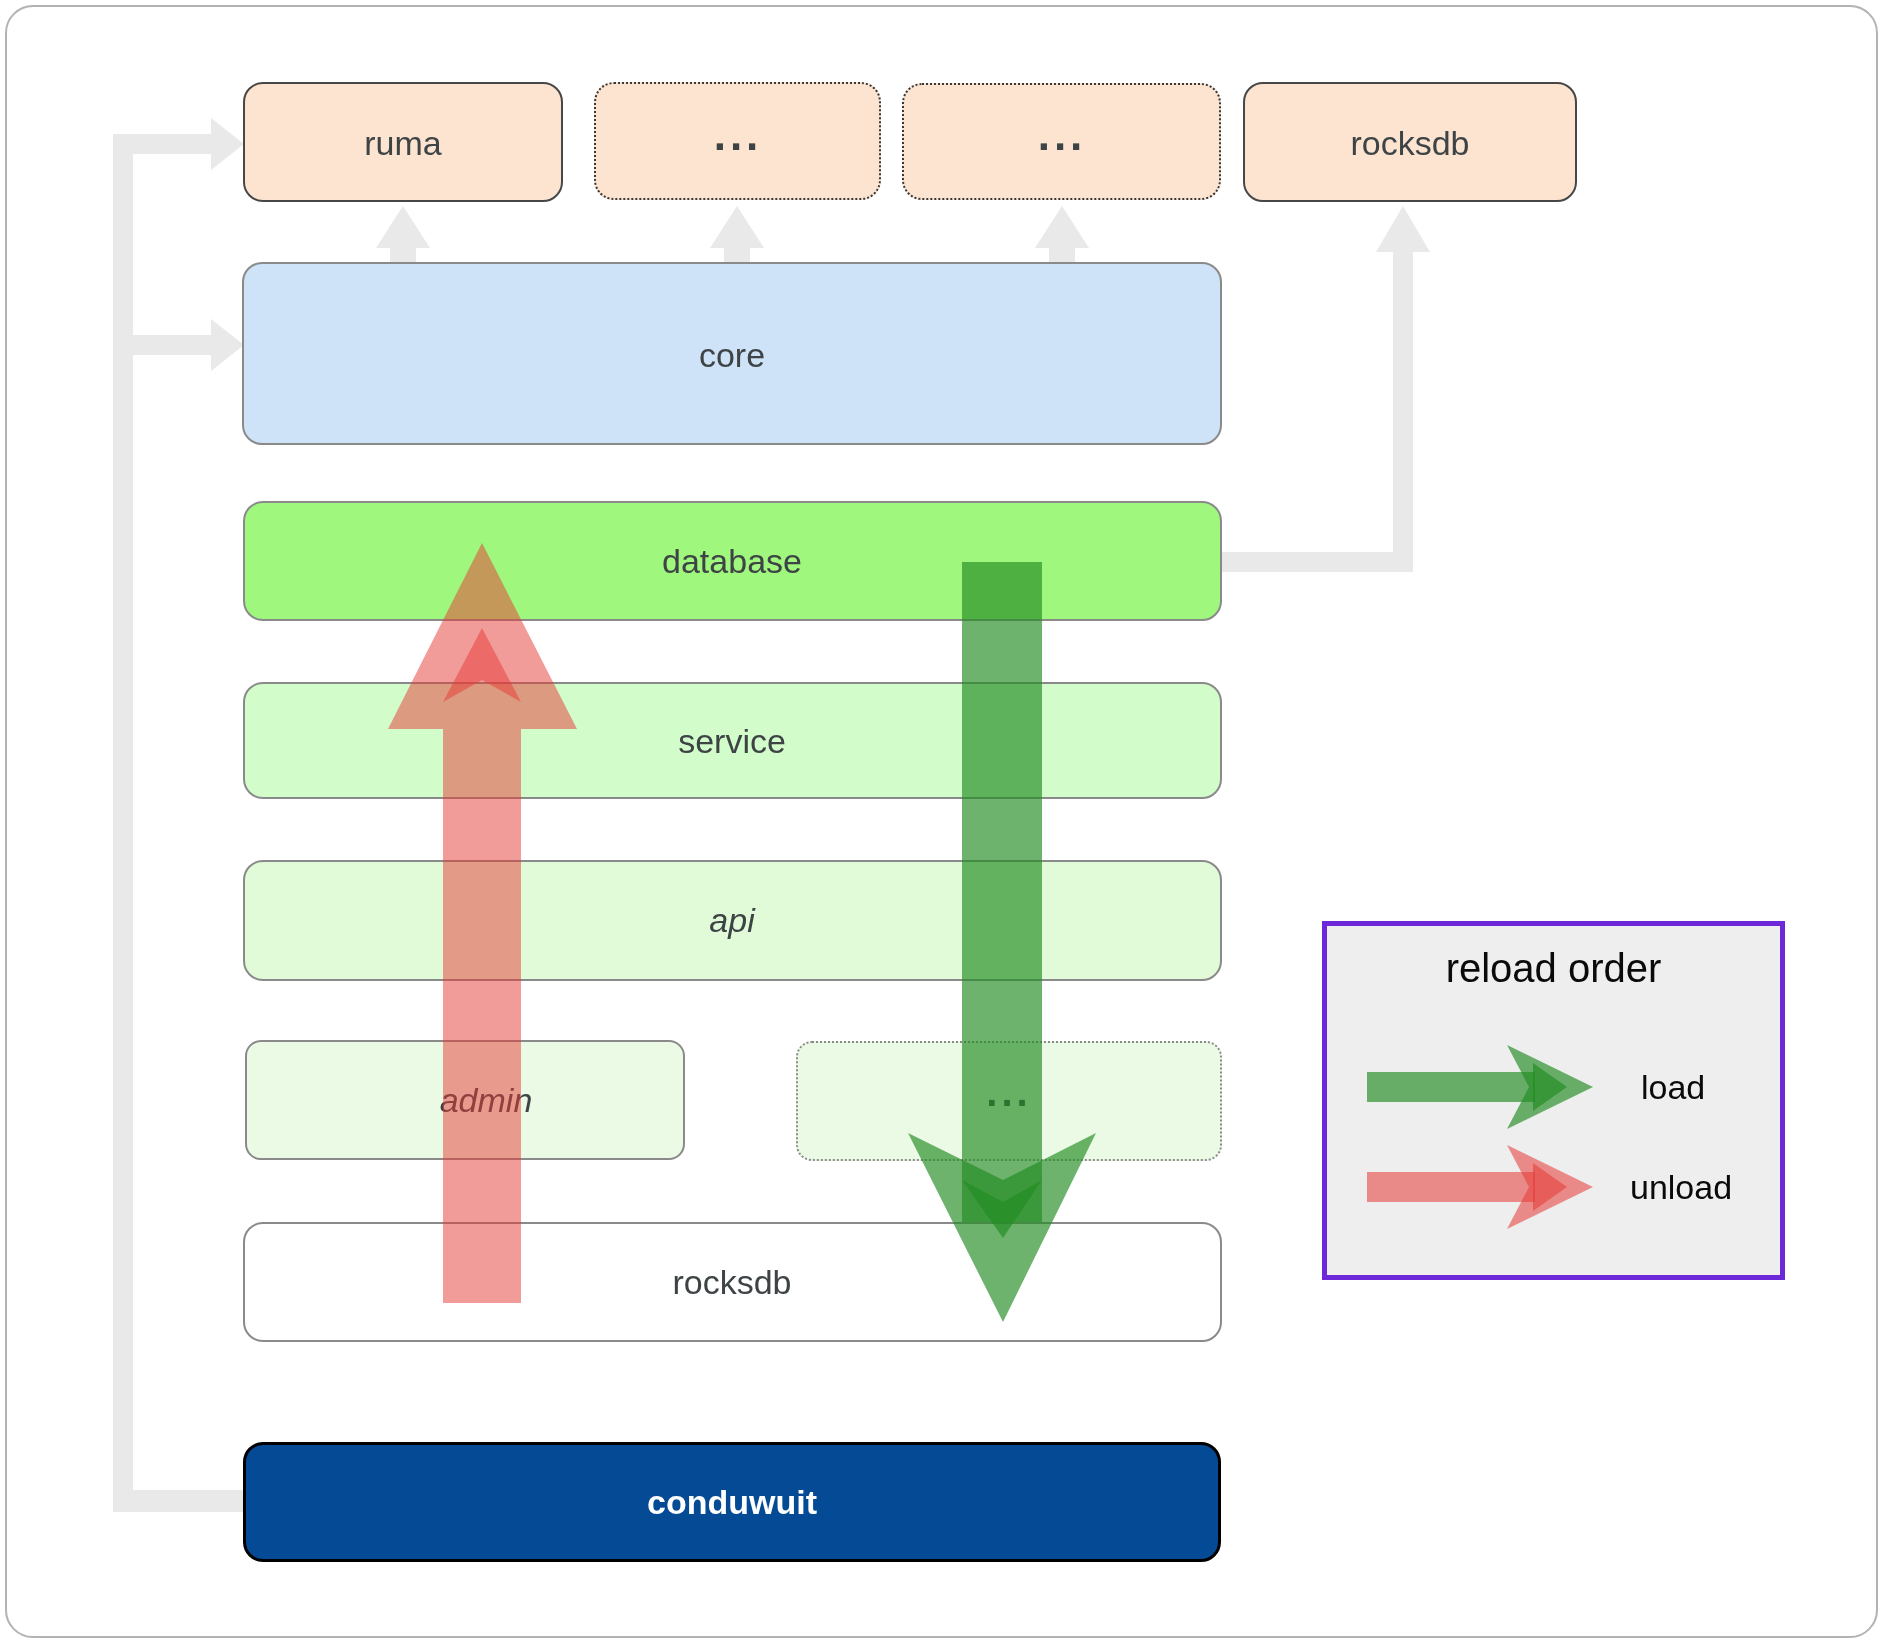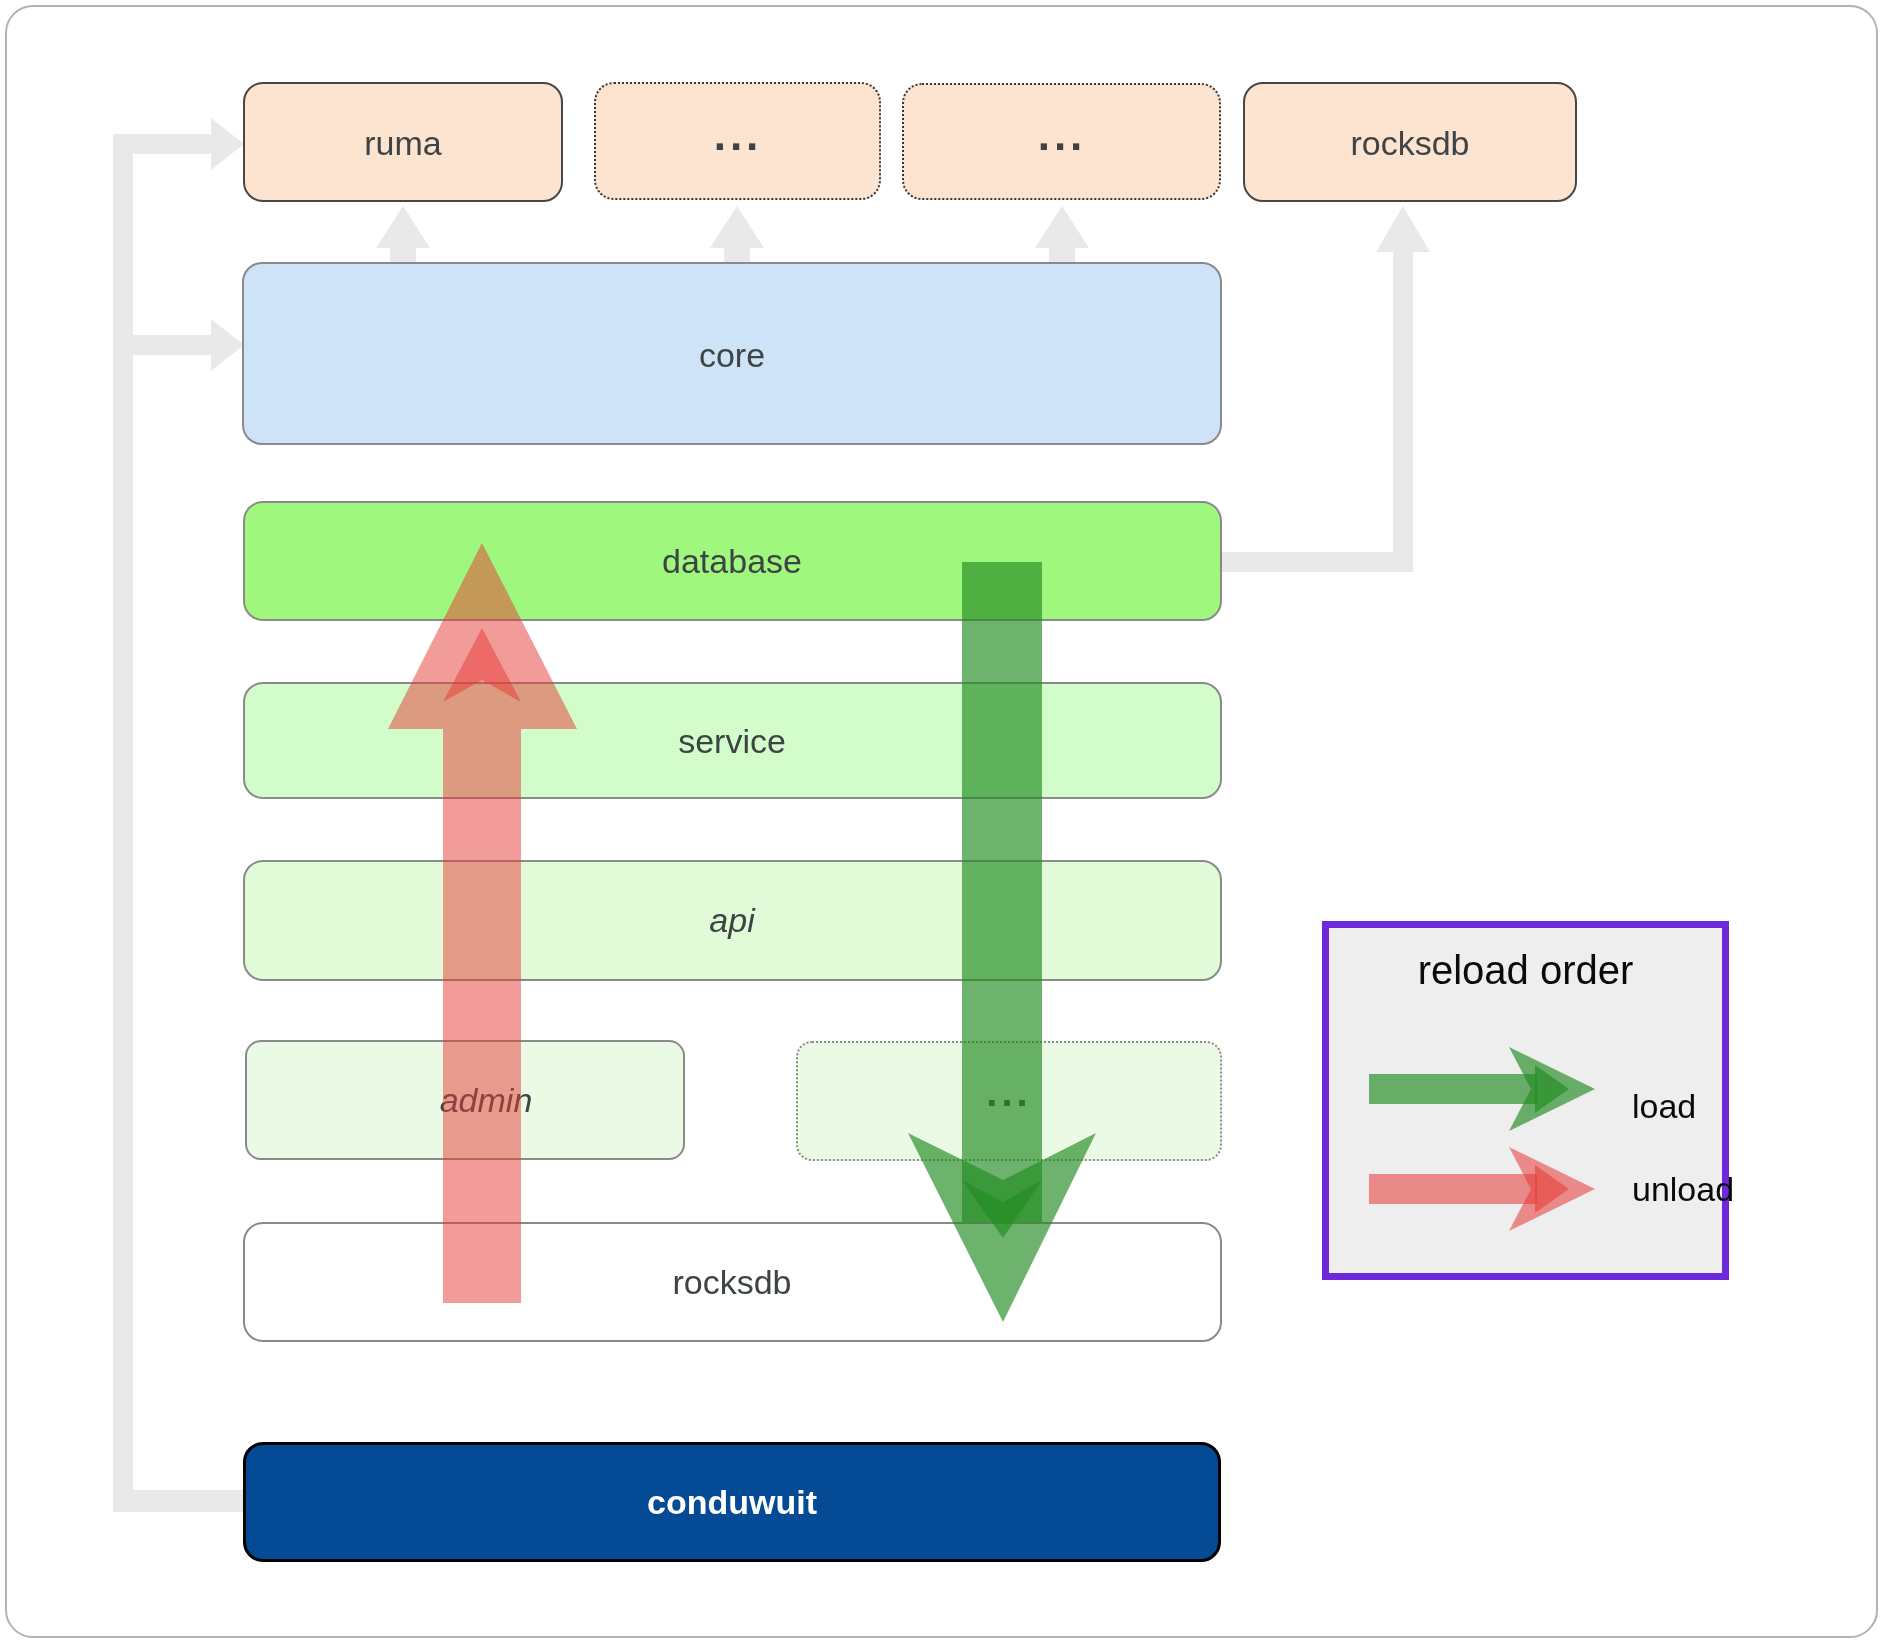--- a/index.html
+++ b/index.html
@@ -34,22 +34,22 @@
   .db{background:#a0f77d;border:2px solid #8a8a8a;}
   .service{background:#d2fdca;border:2px solid #8a8a8a;}
   .api{background:#e1fbd9;border:2px solid #8a8a8a;}
   .admin{background:#ebfae5;border:2px solid #8a8a8a;border-radius:16px;}
   .admin-dotted{background:#ebfae5;border:2px dotted #8a8a8a;border-radius:16px;}
   .router{background:#ffffff;border:2px solid #8a8a8a;}
   .conduwuit{background:#044a94;border:3px solid #000;}
   .conduwuit-label{color:#ffffff;font-weight:600;}
   #flow{z-index:3;pointer-events:none;}
   #legend{
-    position:absolute;left:1322px;top:921px;width:407px;height:359px;
-    background:#eeeeee;border:7px solid #6d28d9;box-sizing:border-box;z-index:4;
+    position:absolute;left:1322px;top:921px;width:463px;height:359px;
+    background:#eeeeee;border:5px solid #6d28d9;box-sizing:border-box;z-index:4;
   }
   #legend-title{
     position:absolute;left:50%;top:42px;transform:translate(-50%,-50%);
     font-size:40px;font-weight:500;color:#0a0a0a;white-space:nowrap;
   }
   .legend-label{
     position:absolute;transform:translateY(-50%);
     font-size:34px;color:#0a0a0a;white-space:nowrap;
   }
 </style>
@@ -132,18 +132,18 @@
         <rect x="40" y="146" width="168" height="30"></rect>
         <polygon points="206,137 240,161 206,185"></polygon>
         <polygon points="180,119 266,161 180,203 202,161"></polygon>
       </g>
       <g fill="#e53935" fill-opacity="0.55">
         <rect x="40" y="246" width="168" height="30"></rect>
         <polygon points="206,237 240,261 206,285"></polygon>
         <polygon points="180,219 266,261 180,303 202,261"></polygon>
       </g>
     </svg>
-    <span class="legend-label" style="left:303px;top:161px;margin-top:17px;">load</span>
+    <span class="legend-label" style="left:314px;top:161px;">load</span>
     <span class="legend-label" style="left:303px;top:261px;">unload</span>
   </div>
 
   <div id="frame"></div>
 </div>
 
 </body></html>

